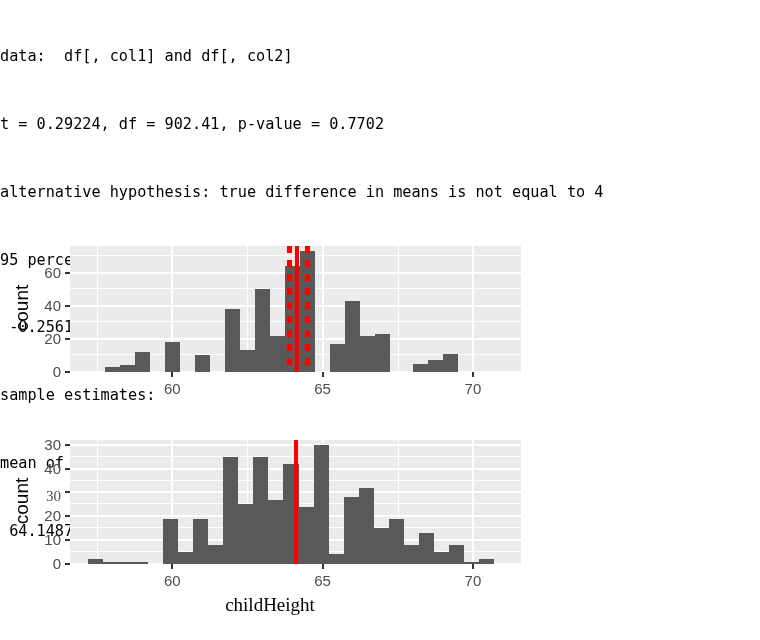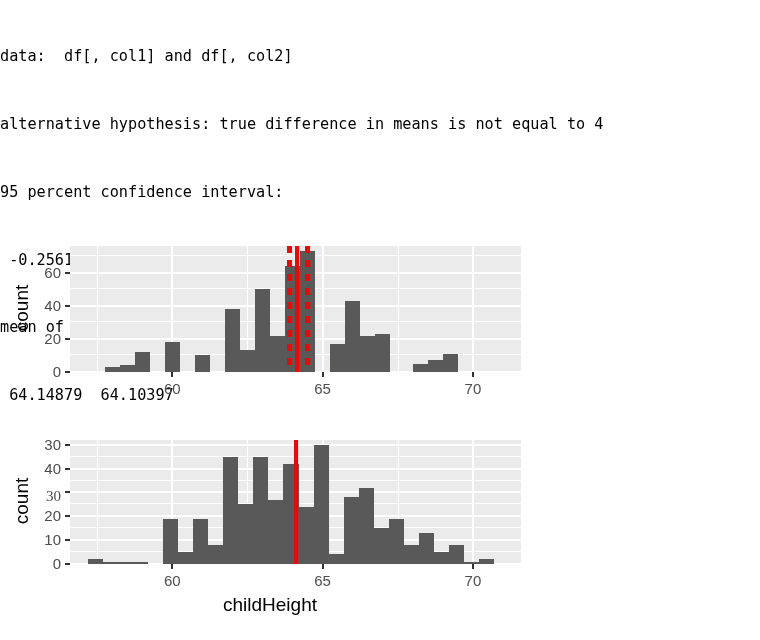--- a/index.html
+++ b/index.html
@@ -156,23 +156,25 @@
     transform: rotate(-90deg);
     white-space: nowrap;
     text-align: center;
   }
 </style>
 </head>
 <body>
 
 <div id="console-output">
   <div class="line">data:  df[, col1] and df[, col2]</div>
+  <div class="line">t = 0.29224, df = 902.41, p-value = 0.7702</div>
   <div class="line">alternative hypothesis: true difference in means is not equal to 4</div>
   <div class="line">95 percent confidence interval:</div>
   <div class="line"> -0.2561317  0.3457564</div>
+  <div class="line">sample estimates:</div>
   <div class="line">mean of x mean of y</div>
   <div class="line"> 64.14879  64.10397</div>
 </div>
 
 <div id="plot-stack">
 
   <div class="ggplot" id="plot-mother">
     <div class="panel" id="panel-mother" style="left: 70px; top: 14px; width: 451px; height: 126px;">
         <div class="gridline-major" style="bottom: -1px;"></div>
         <div class="gridline-major" style="bottom: 32.1579px;"></div>
@@ -294,16 +296,16 @@
       </div>
     <div id="xaxis-child">
         <div class="axis-x-label" style="left: 147.227px; width: 50px; top: 144px;">60</div>
         <div class="tick-x" style="left: 171.227px; top: 136px;"></div>
         <div class="axis-x-label" style="left: 297.56px; width: 50px; top: 144px;">65</div>
         <div class="tick-x" style="left: 321.56px; top: 136px;"></div>
         <div class="axis-x-label" style="left: 447.893px; width: 50px; top: 144px;">70</div>
         <div class="tick-x" style="left: 471.893px; top: 136px;"></div>
       </div>
     <div class="axis-title-y" id="ytitle-child" style="left: 22px; top: 62px; width: 70px; margin-left: -35px;">count</div>
-    <div class="axis-title-x" id="xtitle-child" style="top: 166px;">childHeight</div>
+    <div class="axis-title-x" id="xtitle-child" style="top: 166px; font-family: Liberation Serif, serif;">childHeight</div>
   </div>
 
 </div>
 
 </body></html>

